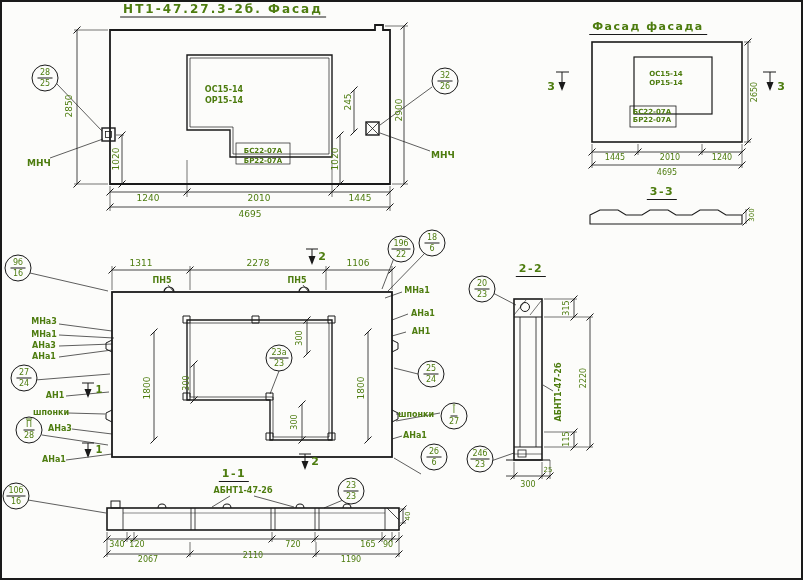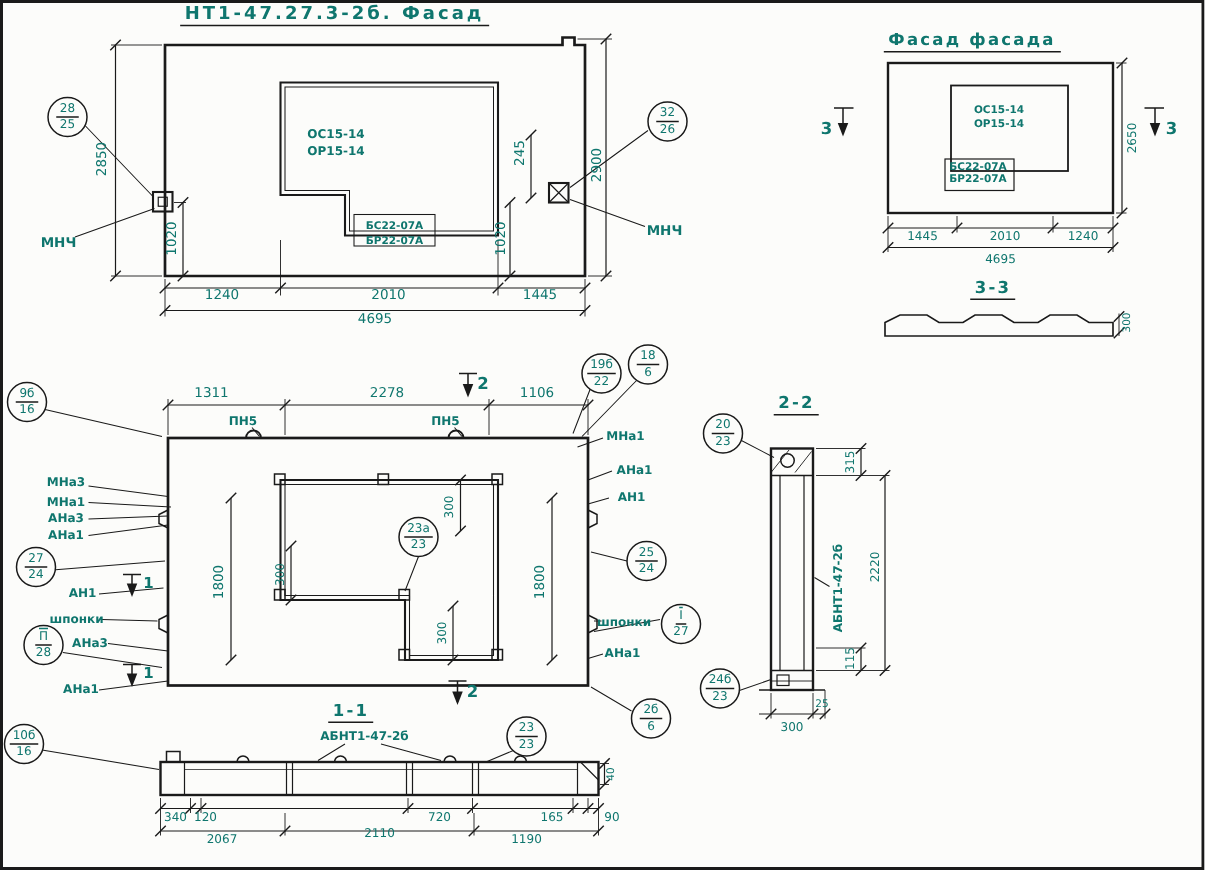--- a/index.html
+++ b/index.html
@@ -1,17 +1,17 @@
 <!DOCTYPE html>
 <html><head>
 <meta charset="utf-8">
 <style>
   html,body{margin:0;padding:0;background:#e9e9e5;}
   .sheet{position:relative;width:803px;height:580px;background:#fcfcfa;border:2px solid #1a1a1a;
-         box-sizing:border-box;font-family:"DejaVu Sans",sans-serif;color:#0f766e;overflow:hidden;}
+         box-sizing:border-box;font-family:"DejaVu Sans",sans-serif;color:#4d7c0f;overflow:hidden;}
   svg.geo{position:absolute;left:0;top:0;}
   .lbl{position:absolute;font-size:9px;line-height:1;white-space:nowrap;}
   .c{transform:translate(-50%,-50%);}
   .vc{transform:translate(-50%,-50%) rotate(-90deg);}
   .b{font-weight:bold;}
   .f7{font-size:7px;}.f8{font-size:8px;}.f10{font-size:10px;}.f11{font-size:11px;}
   .title{position:absolute;transform:translate(-50%,-50%);font-weight:bold;font-size:12px;
          letter-spacing:2px;border-bottom:1.6px solid #1a1a1a;padding:0 3px 2px;white-space:nowrap;line-height:1;}
   .small-title{font-size:11px;letter-spacing:1.5px;}
   .callout{position:absolute;width:25px;height:25px;border:1.3px solid #1a1a1a;border-radius:50%;
@@ -258,36 +258,36 @@
 <div class="lbl vc" style="left:145px;top:386px">1800</div>
 <div class="lbl vc" style="left:359px;top:386px">1800</div>
 <div class="lbl vc f8" style="left:298px;top:336px">300</div>
 <div class="lbl vc f8" style="left:185px;top:381px">300</div>
 <div class="lbl vc f8" style="left:293px;top:420px">300</div>
 <div class="callout" style="left:277px;top:356px">
   <span class="ct">23а</span>
   <span>23</span>
 </div>
 <div class="lbl c b f11" style="left:313px;top:459px">2</div>
-<div class="callout" style="left:432px;top:477px">
+<div class="callout" style="left:432px;top:455px">
   <span class="ct">2б</span>
   <span>6</span>
 </div>
 
 <div class="title small-title" style="left:232px;top:473px">1-1</div>
 <div class="lbl c f8 b" style="left:241px;top:489px">АБНТ1-47-2б</div>
 <div class="callout" style="left:349px;top:489px">
   <span class="ct">23</span>
   <span>23</span>
 </div>
 <div class="lbl c f8" style="left:115px;top:543px">340</div>
 <div class="lbl c f8" style="left:135px;top:543px">120</div>
 <div class="lbl c f8" style="left:291px;top:543px">720</div>
 <div class="lbl c f8" style="left:366px;top:543px">165</div>
-<div class="lbl c f8" style="left:406px;top:543px">90</div>
+<div class="lbl c f8" style="left:386px;top:543px">90</div>
 <div class="lbl c f8" style="left:146px;top:558px">2067</div>
 <div class="lbl c f8" style="left:251px;top:554px">2110</div>
 <div class="lbl c f8" style="left:349px;top:558px">1190</div>
 <div class="lbl vc f7" style="left:406px;top:514px">40</div>
 
 <div class="title small-title" style="left:529px;top:268px">2-2</div>
 <div class="callout" style="left:480px;top:287px">
   <span class="ct">20</span>
   <span>23</span>
 </div>

